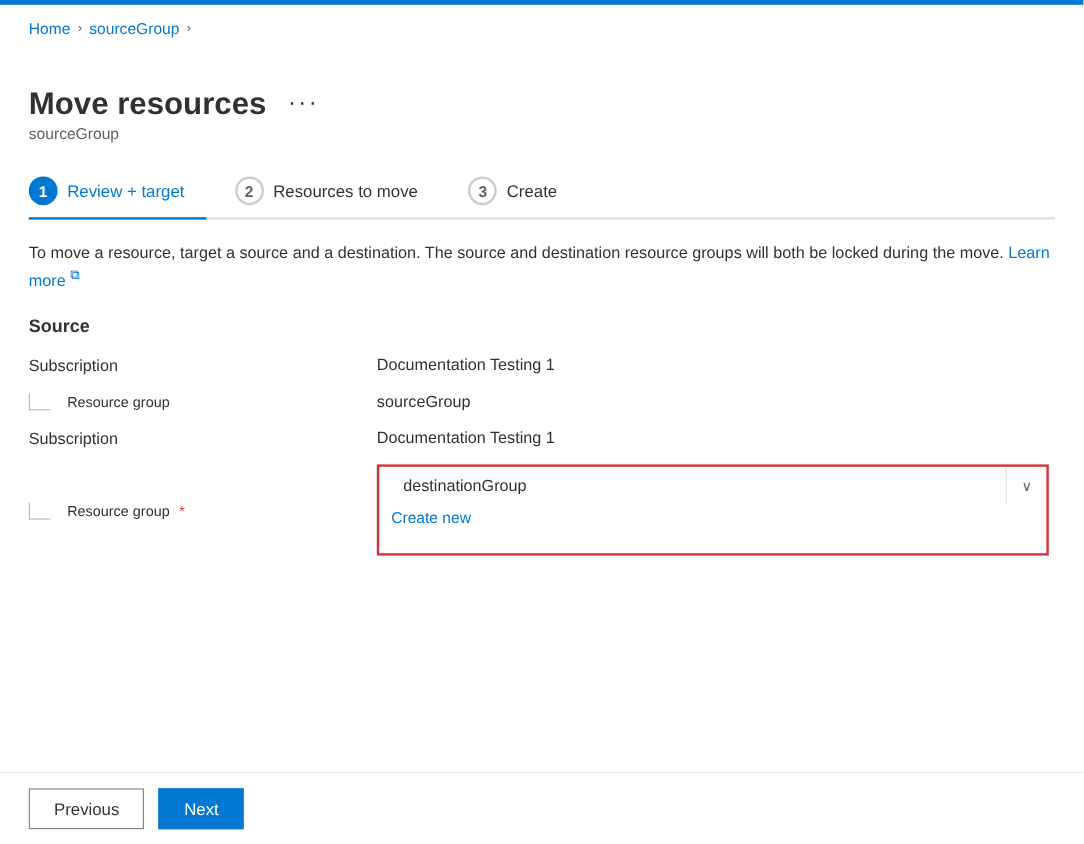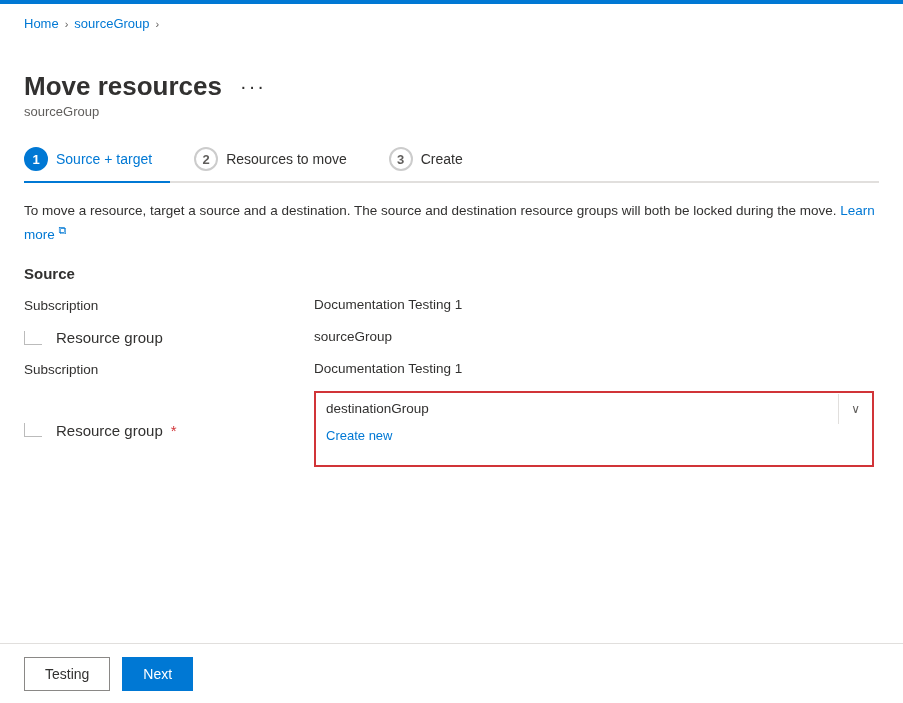--- a/index.html
+++ b/index.html
@@ -146,21 +146,21 @@
       margin-bottom: 14px;
     }
     .field-label {
       width: 290px;
       font-size: 13.5px;
       color: #323130;
       padding-top: 2px;
     }
     .field-label-indented {
       width: 290px;
-      font-size: 15px;
+      font-size: 12px;
       color: #323130;
       padding-top: 2px;
       display: flex;
       align-items: center;
       gap: 8px;
     }
     .indent-corner {
       display: inline-block;
       width: 18px;
       height: 14px;
@@ -191,21 +191,21 @@
     }
     .dropdown-input-row {
       display: flex;
       align-items: center;
     }
     .dropdown-input {
       flex: 1;
       border: none;
       outline: none;
       font-size: 13.5px;
-      padding: 8px 10px;
+      padding: 8px 20px;
       color: #323130;
       background: transparent;
     }
     .dropdown-chevron {
       padding: 8px 12px;
       color: #605e5c;
       cursor: pointer;
       border-left: 1px solid #e1dfdd;
       font-size: 12px;
     }
@@ -268,21 +268,21 @@
 
   <div class="page-title-row">
     <h1 class="page-title">Move resources</h1>
     <span class="ellipsis-btn">···</span>
   </div>
   <div class="subtitle">sourceGroup</div>
 
   <div class="tabs">
     <div class="tab active">
       <div class="step-circle">1</div>
-      <span class="tab-label">Source + target</span>
+      <span class="tab-label">Review + target</span>
     </div>
     <div class="tab-separator"></div>
     <div class="tab">
       <div class="step-circle">2</div>
       <span class="tab-label">Resources to move</span>
     </div>
     <div class="tab-separator"></div>
     <div class="tab">
       <div class="step-circle">3</div>
       <span class="tab-label">Create</span>
@@ -332,15 +332,15 @@
             <span class="dropdown-chevron">∨</span>
           </div>
           <a class="create-new-link">Create new</a>
         </div>
       </div>
     </div>
   </div>
 </div>
 
 <div class="bottom-bar">
-  <button class="btn-prev">Testing</button>
+  <button class="btn-prev">Previous</button>
   <button class="btn-next">Next</button>
 </div>
 
 </body></html>

